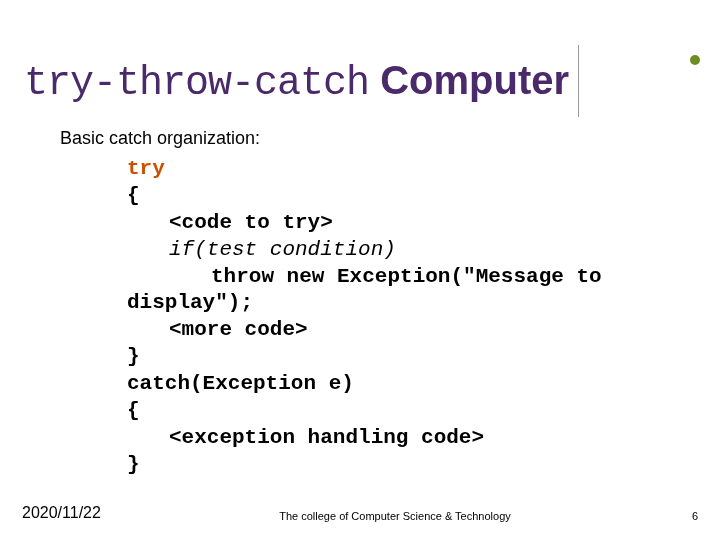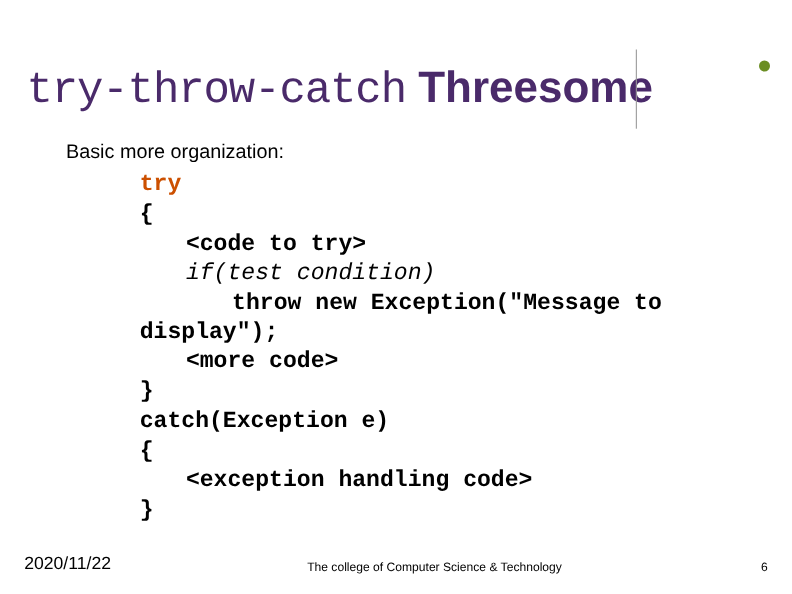--- a/index.html
+++ b/index.html
@@ -94,25 +94,25 @@
     font-size: 11px;
     color: #000;
   }
 </style>
 </head>
 <body>
 
 <div class="bullet"></div>
 
 <div class="title">
-  <span class="mono">try-throw-catch</span><span class="sans"> Threesome</span>
+  <span class="mono">try-throw-catch</span><span class="sans"> Computer</span>
 </div>
 <div class="title-divider"></div>
 
-<div class="subhead">Basic more organization:</div>
+<div class="subhead">Basic catch organization:</div>
 
 <div class="code-block">
   <div class="try-kw">try</div>
   <div>{</div>
   <div class="indent1">&lt;code to try&gt;</div>
   <div class="indent1 italic">if(test condition)</div>
   <div class="indent2">throw new Exception("Message to</div>
   <div>display");</div>
   <div class="indent1">&lt;more code&gt;</div>
   <div>}</div>

